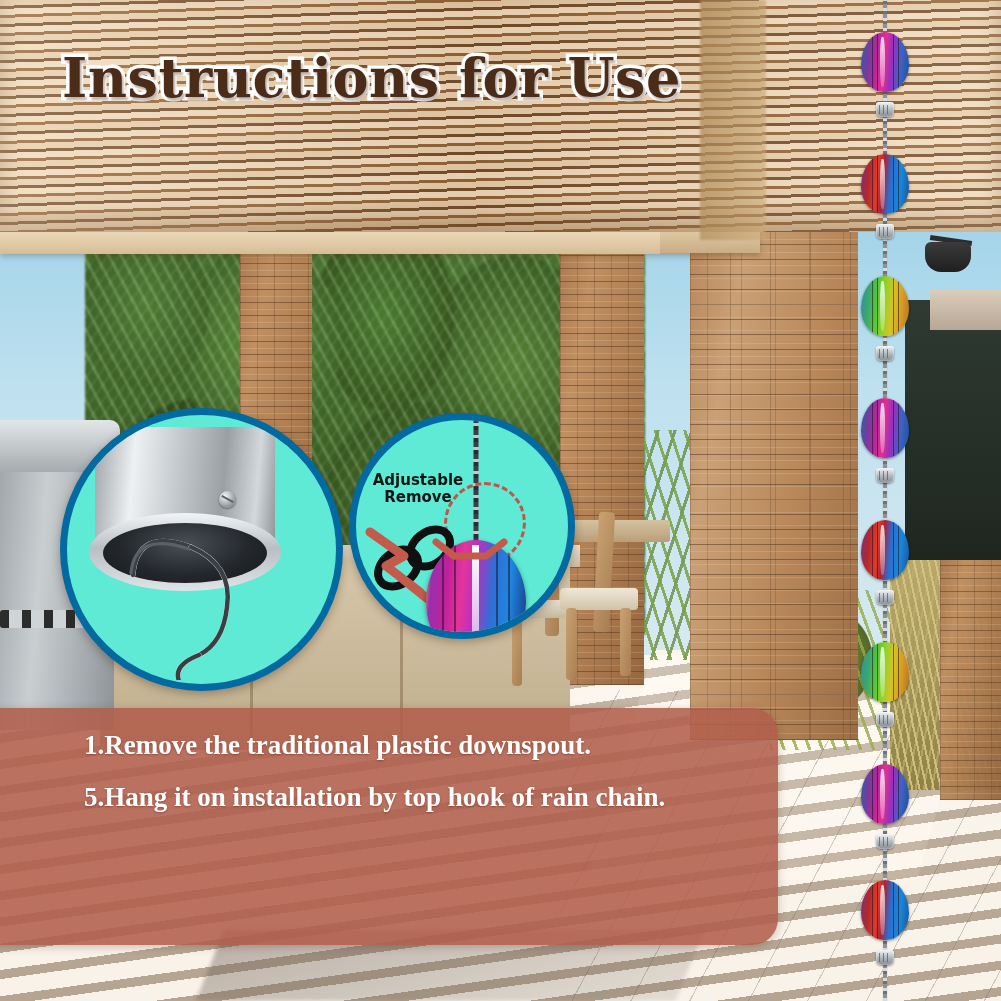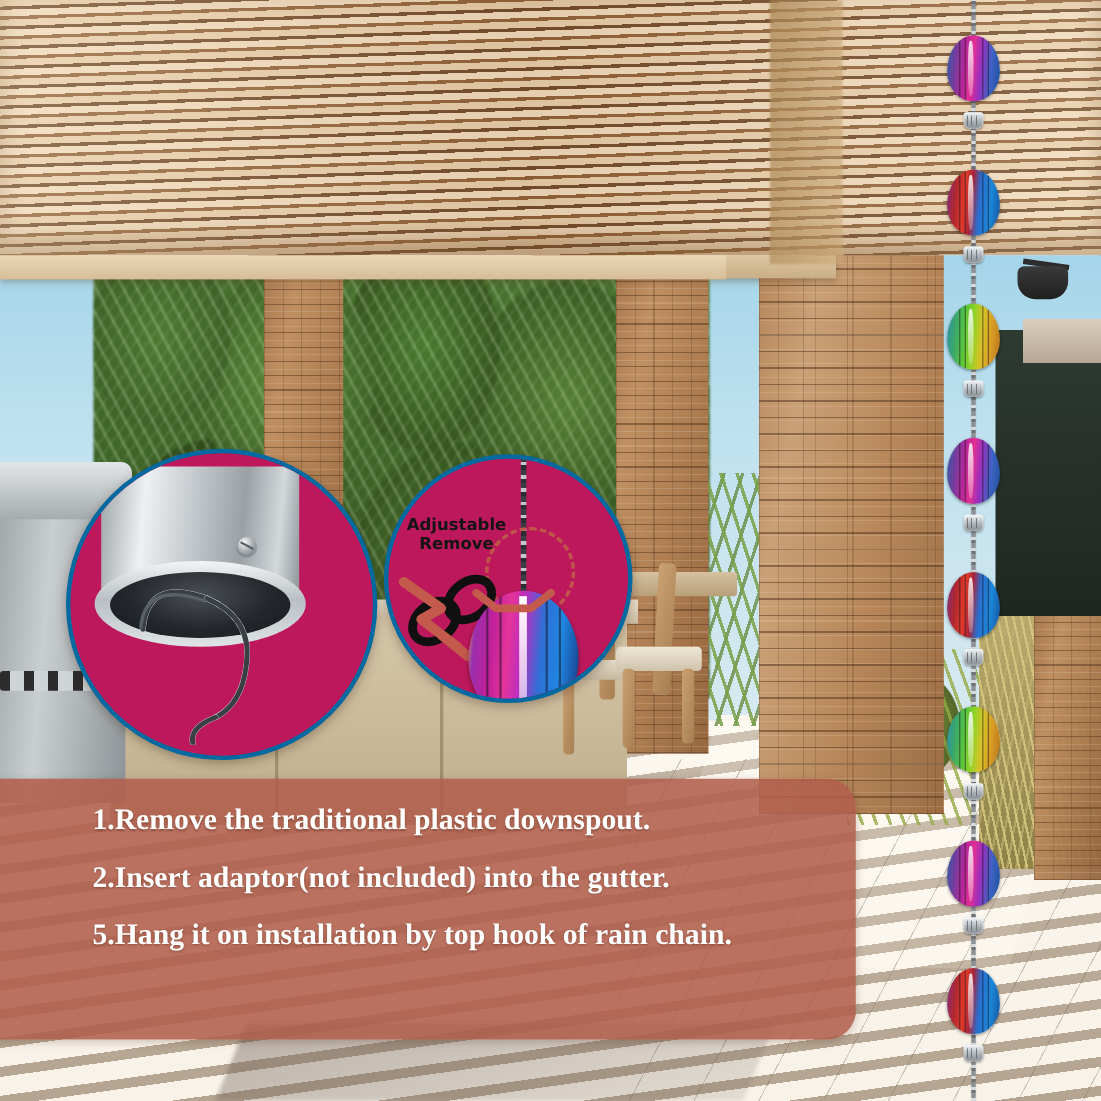--- a/index.html
+++ b/index.html
@@ -293,22 +293,22 @@
     -webkit-text-stroke:7px #ffffff;
     paint-order:stroke fill;
     text-shadow:2px 3px 2px rgba(80,50,25,.35);
     white-space:nowrap;
   }
 
   
   .callout{
     position:absolute;
     border-radius:50%;
-    background:#be185d;
-    border:4px solid #0369a1;
+    background:#5eead4;
+    border:7px solid #0369a1;
     overflow:hidden;
     box-shadow:0 3px 10px rgba(60,35,20,.35);
   }
   .callout-left  { left:60px;  top:408px; width:283px; height:283px; }
   .callout-right { left:349px; top:413px; width:226px; height:226px; }
 
   
   .spout-body{
     position:absolute; left:28px; top:12px; width:180px; height:120px;
     background:linear-gradient(95deg,#9ea4a8 0%,#eef1f3 22%,#c5cace 45%,#9aa0a4 70%,#d3d8db 88%,#8e9498 100%);
@@ -522,20 +522,21 @@
     <div class="cup cup-redblue" style="top:886px">
       <div class="rib" style="left:22%"></div>
         <div class="rib" style="left:33%"></div>
       <div class="rib" style="left:66%"></div>
         <div class="rib" style="left:77%"></div>
       <div class="hl"></div>
       </div>
     <div class="bead" style="top:956px"></div>
   </div>
 
+  <div class="title">Instructions for Use</div>
 
   <div class="callout callout-left">
     <div class="spout-body"></div>
     <div class="spout-rim"></div>
     <div class="spout-hole"></div>
     <div class="spout-screw"></div>
 
     <svg class="hook-svg" width="230" height="165" viewBox="0 0 230 165">
       <g fill="none" stroke="#3a3f44" stroke-width="4.5" stroke-linecap="round">
         <path d="M46 60 Q50 12 104 32" stroke="#e9edf0" stroke-width="5"></path>
@@ -582,17 +583,16 @@
         <path d="M4 4 L22 18"></path>
         <path d="M72 4 L54 18"></path>
         <path d="M24 18 L52 18"></path>
       </g>
     </svg>
   </div>
 
   <div class="panel"></div>
   <ul class="panel-list">
     <li>1.Remove the traditional plastic downspout.</li>
-    <li>2.Insert adaptor(not included) into the gutter.</li>
     <li>5.Hang it on installation by top hook of rain chain.</li>
   </ul>
 
 </div>
 
 </body></html>

